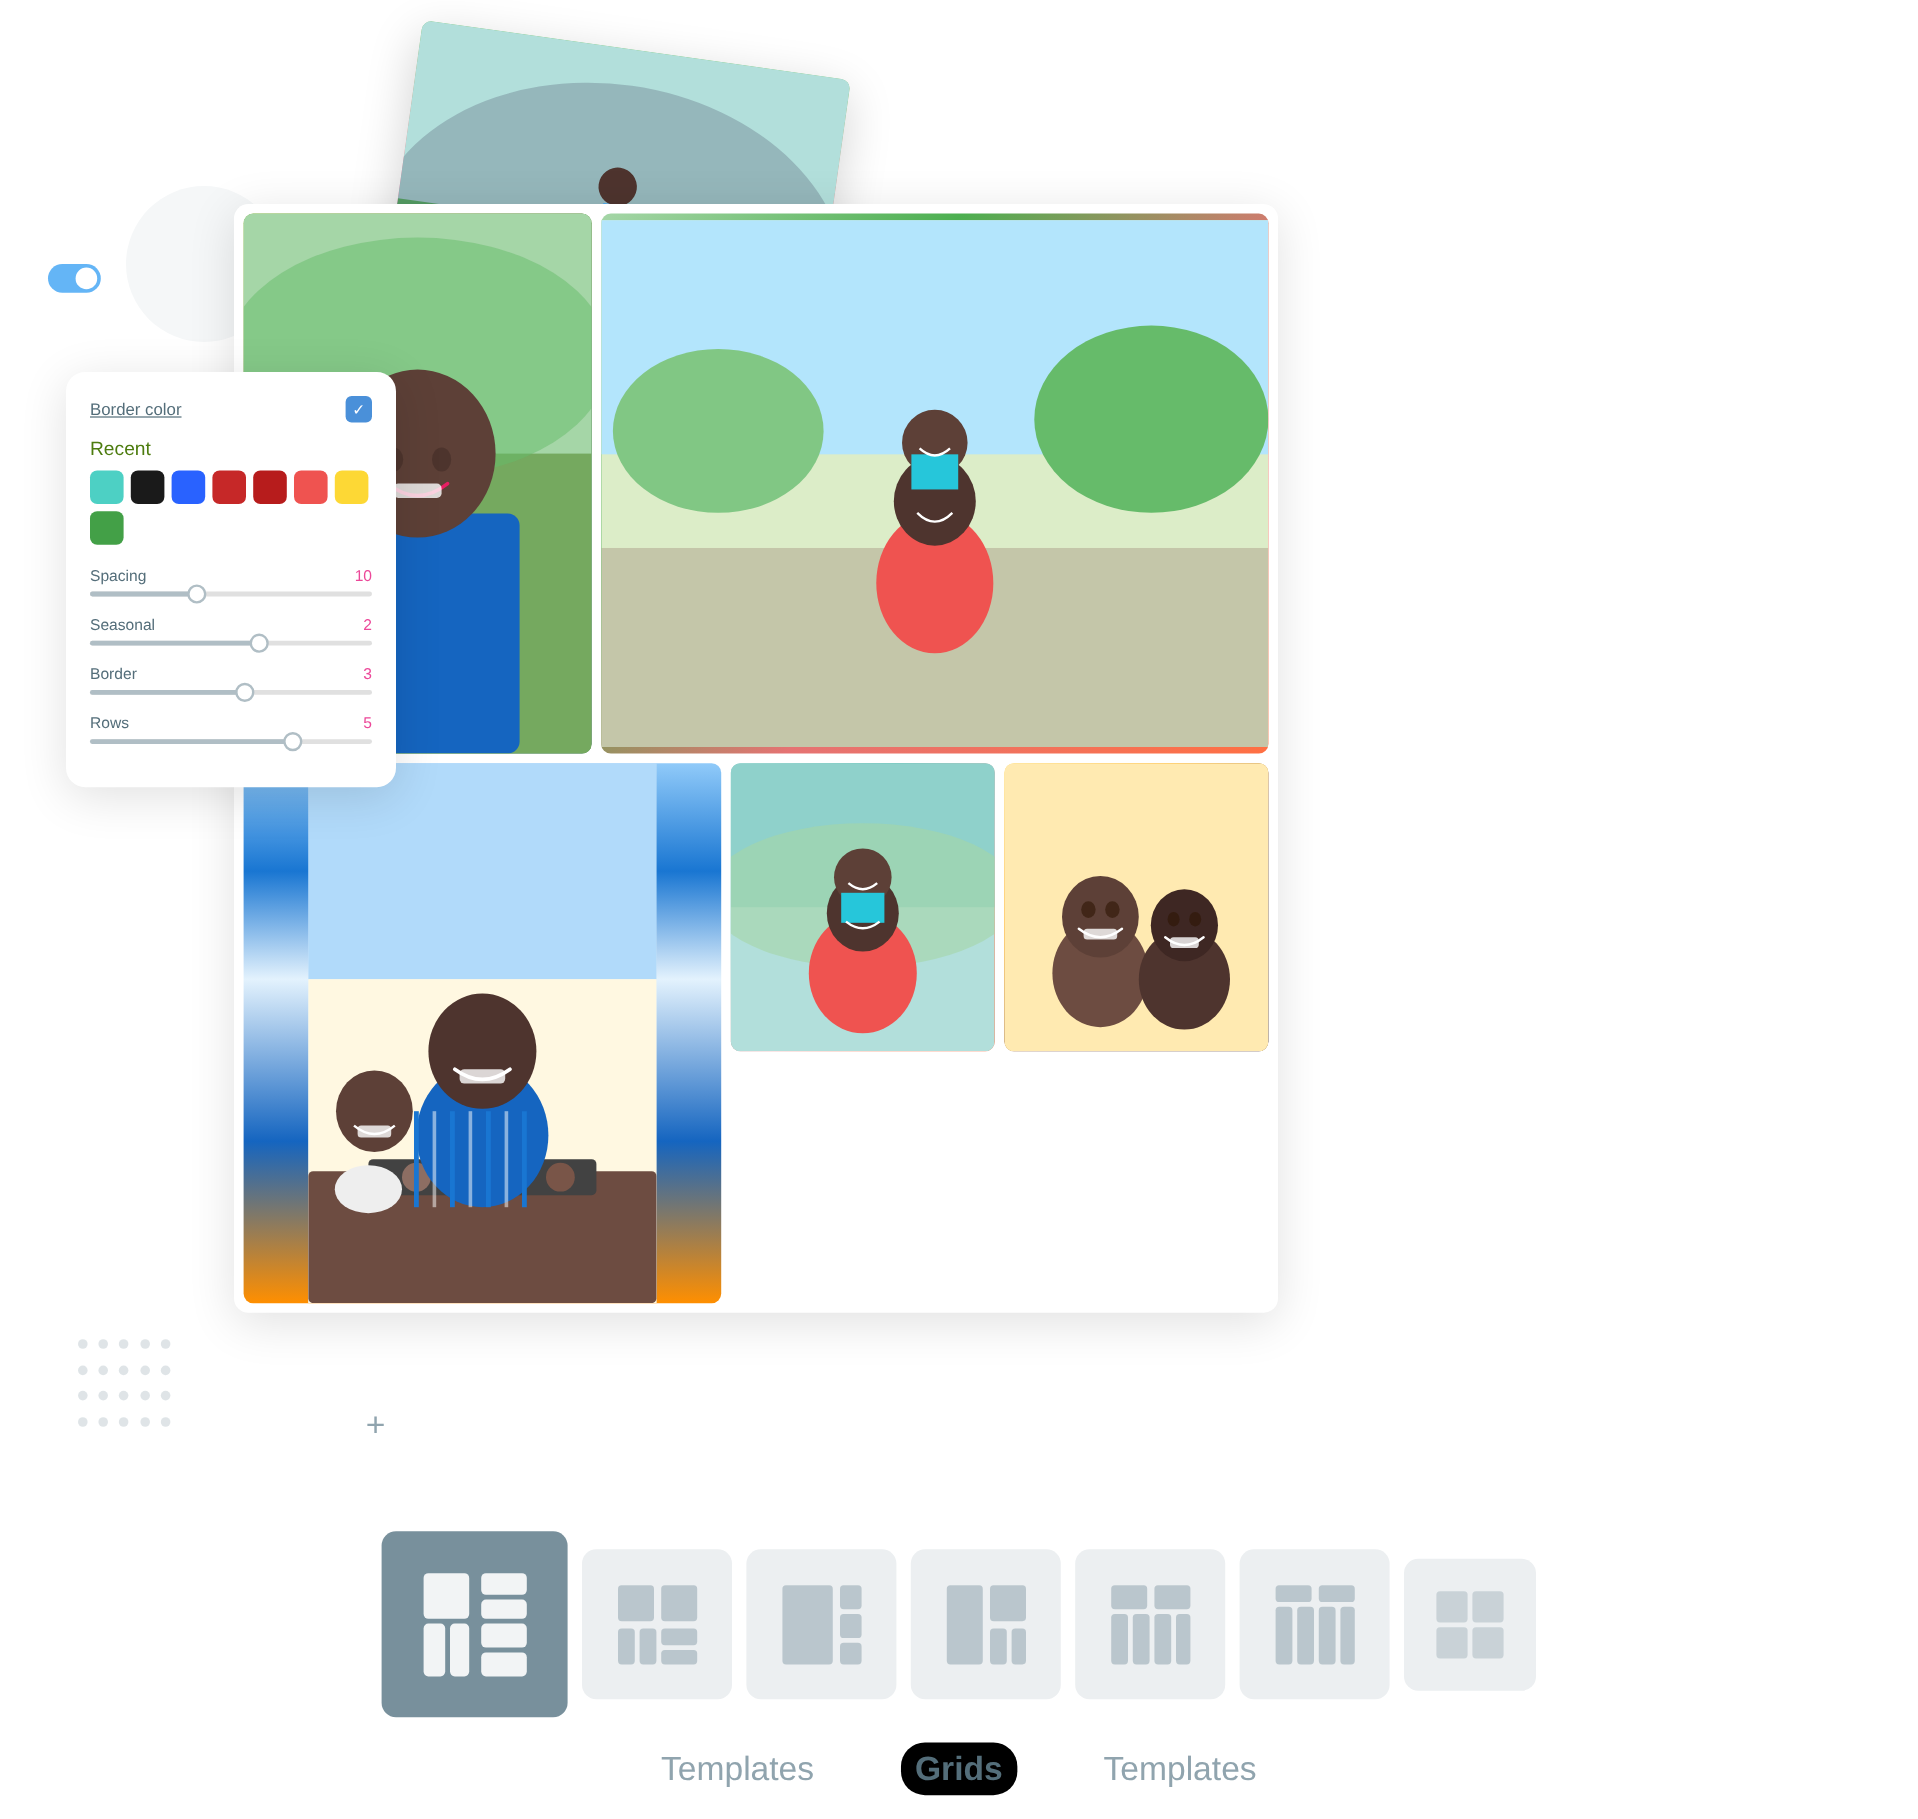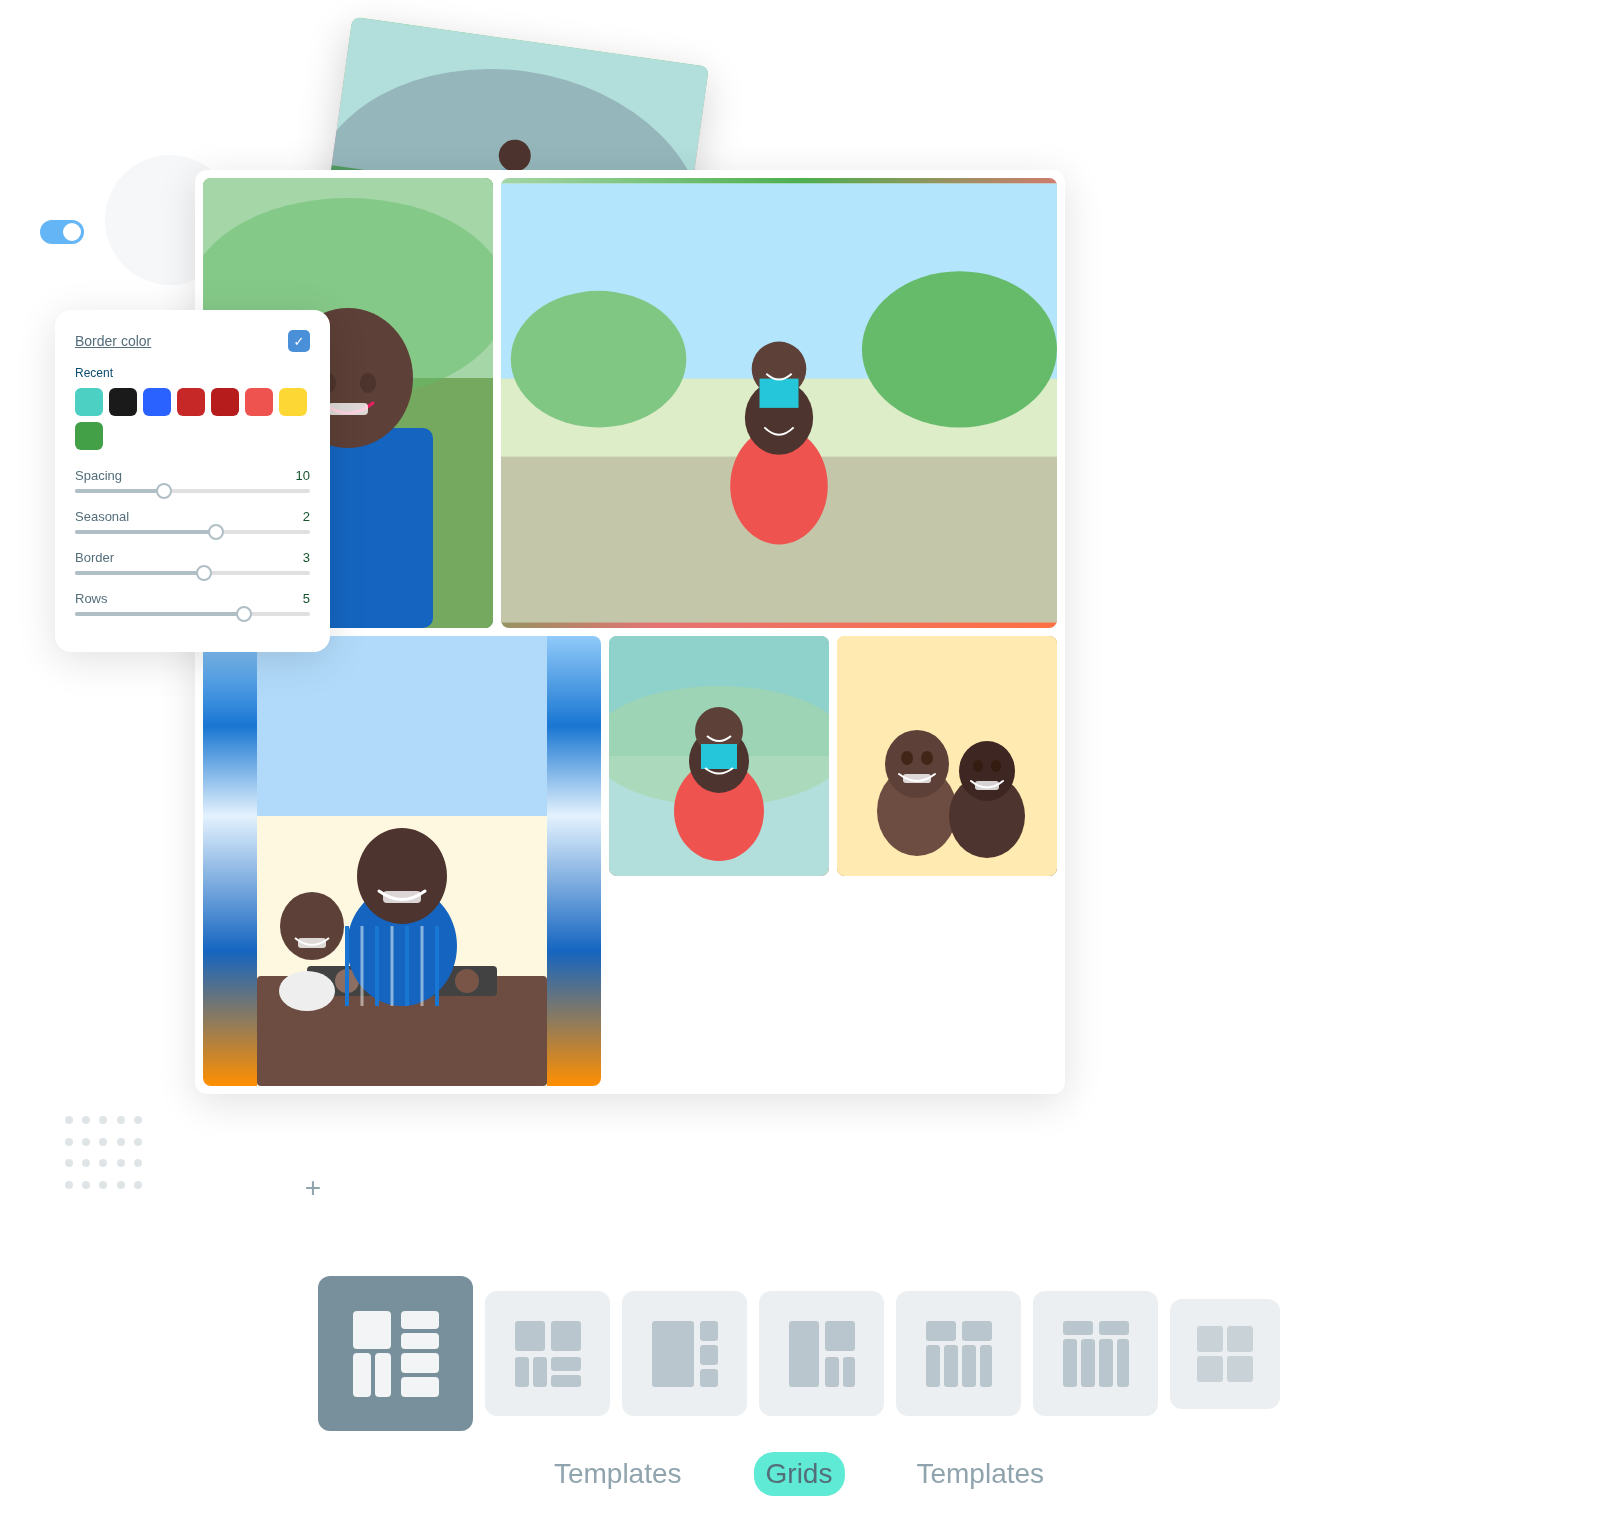--- a/index.html
+++ b/index.html
@@ -97,22 +97,22 @@
       background: #4a90d9;
       border-radius: 5px;
       display: flex;
       align-items: center;
       justify-content: center;
       color: white;
       font-size: 13px;
     }
 
     .section-label {
-      font-size: 12px;
-      color: #0c4a6e;
+      font-size: 16px;
+      color: #4d7c0f;
       margin-bottom: 8px;
     }
 
     .color-grid {
       display: flex;
       flex-wrap: wrap;
       gap: 6px;
       margin-bottom: 18px;
     }
     .color-swatch {
@@ -130,21 +130,21 @@
       justify-content: space-between;
       align-items: flex-start;
       margin-bottom: 6px;
     }
     .slider-label {
       font-size: 13px;
       color: #546e7a;
     }
     .slider-value {
       font-size: 13px;
-      color: #14532d;
+      color: #ec4899;
     }
     .slider-track {
       position: relative;
       height: 4px;
       background: #e0e0e0;
       border-radius: 2px;
     }
     .slider-fill {
       height: 100%;
       background: #b0bec5;
@@ -313,23 +313,23 @@
 
     .tab-item {
       font-size: 28px;
       color: #90a4ae;
       cursor: pointer;
       padding: 6px 12px;
       border-radius: 20px;
       font-weight: 400;
     }
     .tab-item.active {
-      background: #5eead4;
+      background: #000000;
       color: #546e7a;
-      font-weight: 400;
+      font-weight: 700;
     }
 
     
     .deco-circle {
       position: absolute;
       top: 155px;
       left: 105px;
       width: 130px;
       height: 130px;
       background: #f5f7f8;

